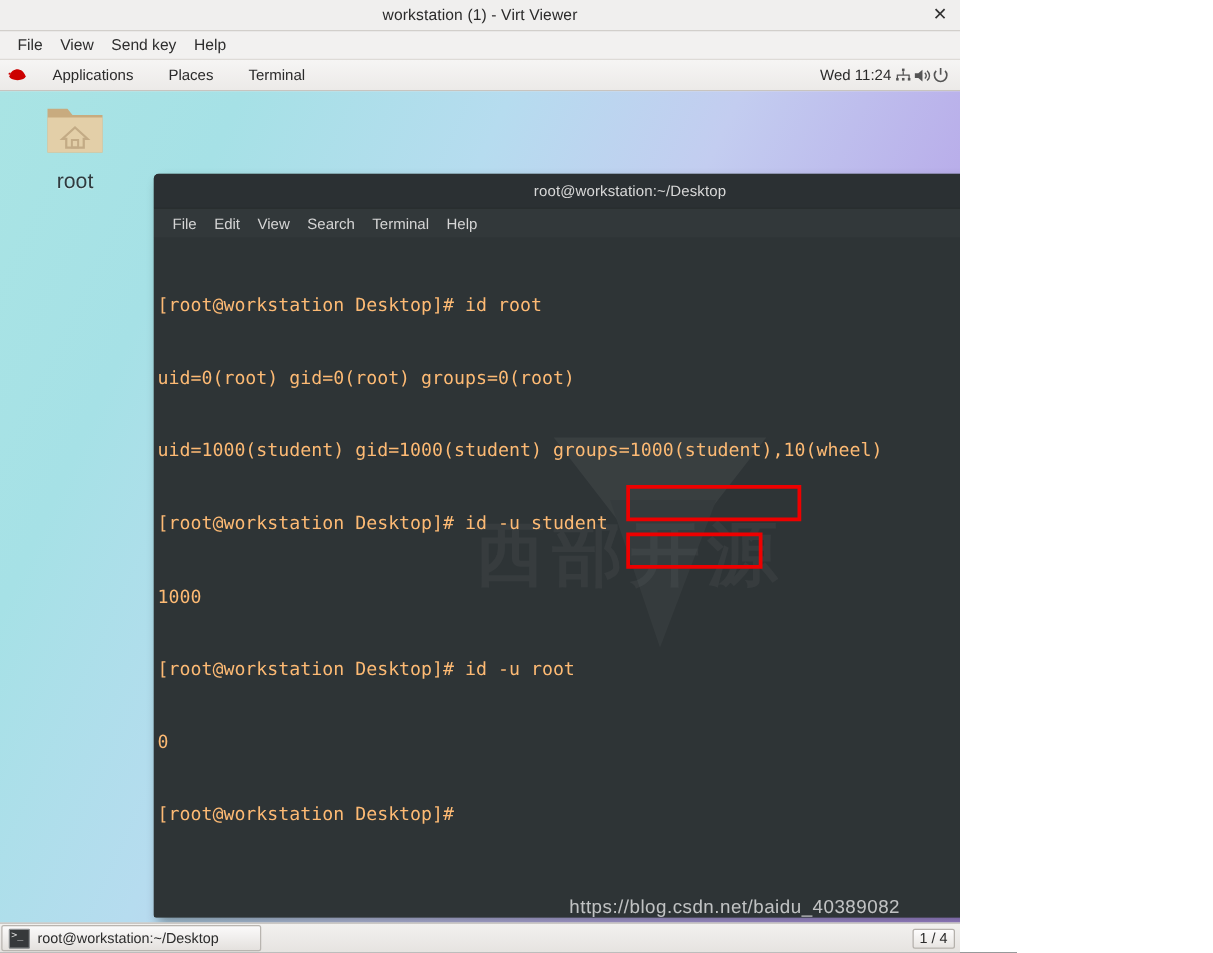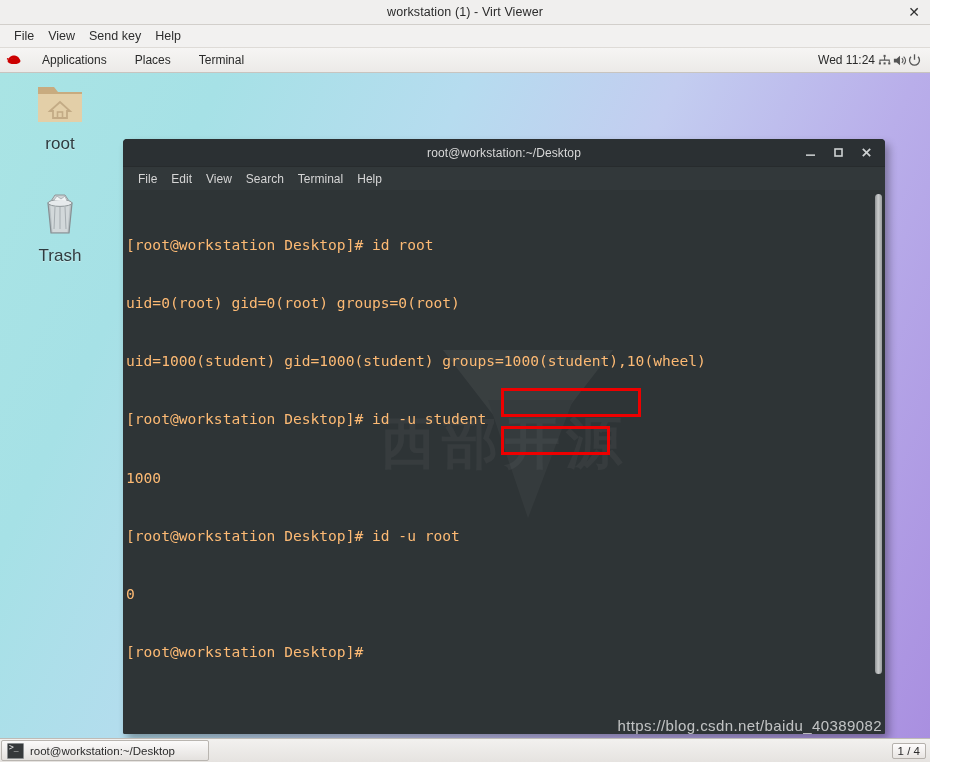--- a/index.html
+++ b/index.html
@@ -10,21 +10,21 @@
     width: 970px;
     height: 762px;
     overflow: hidden;
     font-family: "Liberation Sans", sans-serif;
     background: #ffffff;
   }
 
   
   #app {
     position: relative;
-    width: 930px;
+    width: 768px;
     height: 762px;
     display: flex;
     flex-direction: column;
     background: #f2f1f0;
   }
 
   
   .vv-titlebar {
     position: relative;
     height: 24px;
@@ -415,33 +415,20 @@
     <div class="desk-icon" id="icon-root">
       <svg width="52" height="48" viewBox="0 0 52 48">
         <path d="M4 8 L20 8 L24 13 L48 13 L48 43 L4 43 Z" fill="#c8ab7f"></path>
         <path d="M4 15 L48 15 L48 43 L4 43 Z" fill="#e3cfa8"></path>
         <path d="M16 32 L26 23 L36 32 L33 32 L33 39 L19 39 L19 32 Z" fill="none" stroke="#c3ab85" stroke-width="1.8"></path>
         <rect x="23.5" y="33" width="5" height="6" fill="none" stroke="#c3ab85" stroke-width="1.6"></rect>
       </svg>
       <div class="label">root</div>
     </div>
 
-    <div class="desk-icon" id="icon-trash">
-      <svg width="52" height="48" viewBox="0 0 52 48">
-        <path d="M17 10 L21 4 L31 4 L35 10" fill="#cfd4d6" stroke="#8e9699" stroke-width="1"></path>
-        <path d="M14 12 L38 12 L35 42 L17 42 Z" fill="#b9c0c4" stroke="#868e92" stroke-width="1.2"></path>
-        <path d="M16 12 L36 12 L33.5 41 L18.5 41 Z" fill="#d2d8da"></path>
-        <ellipse cx="26" cy="12" rx="12" ry="3.4" fill="#e6eaec" stroke="#8e9699" stroke-width="1"></ellipse>
-        <path d="M20 9 L23 5 L27 8 L31 5 L33 10" fill="#f2f5f6" stroke="#a8b0b4" stroke-width="0.9"></path>
-        <line x1="21" y1="16" x2="20" y2="38" stroke="#a6adb1" stroke-width="1"></line>
-        <line x1="26" y1="16" x2="26" y2="38" stroke="#a6adb1" stroke-width="1"></line>
-        <line x1="31" y1="16" x2="32" y2="38" stroke="#a6adb1" stroke-width="1"></line>
-      </svg>
-      <div class="label">Trash</div>
-    </div>
 
     <div class="term-window">
 
       <div class="term-titlebar">
         <span class="term-title-text">root@workstation:~/Desktop</span>
         <div class="term-ctrls">
           <span class="term-ctrl">
             <svg width="11" height="11" viewBox="0 0 11 11">
                 <rect x="1" y="7.4" width="9" height="1.5" fill="#cfd2d3"></rect>
               </svg>

